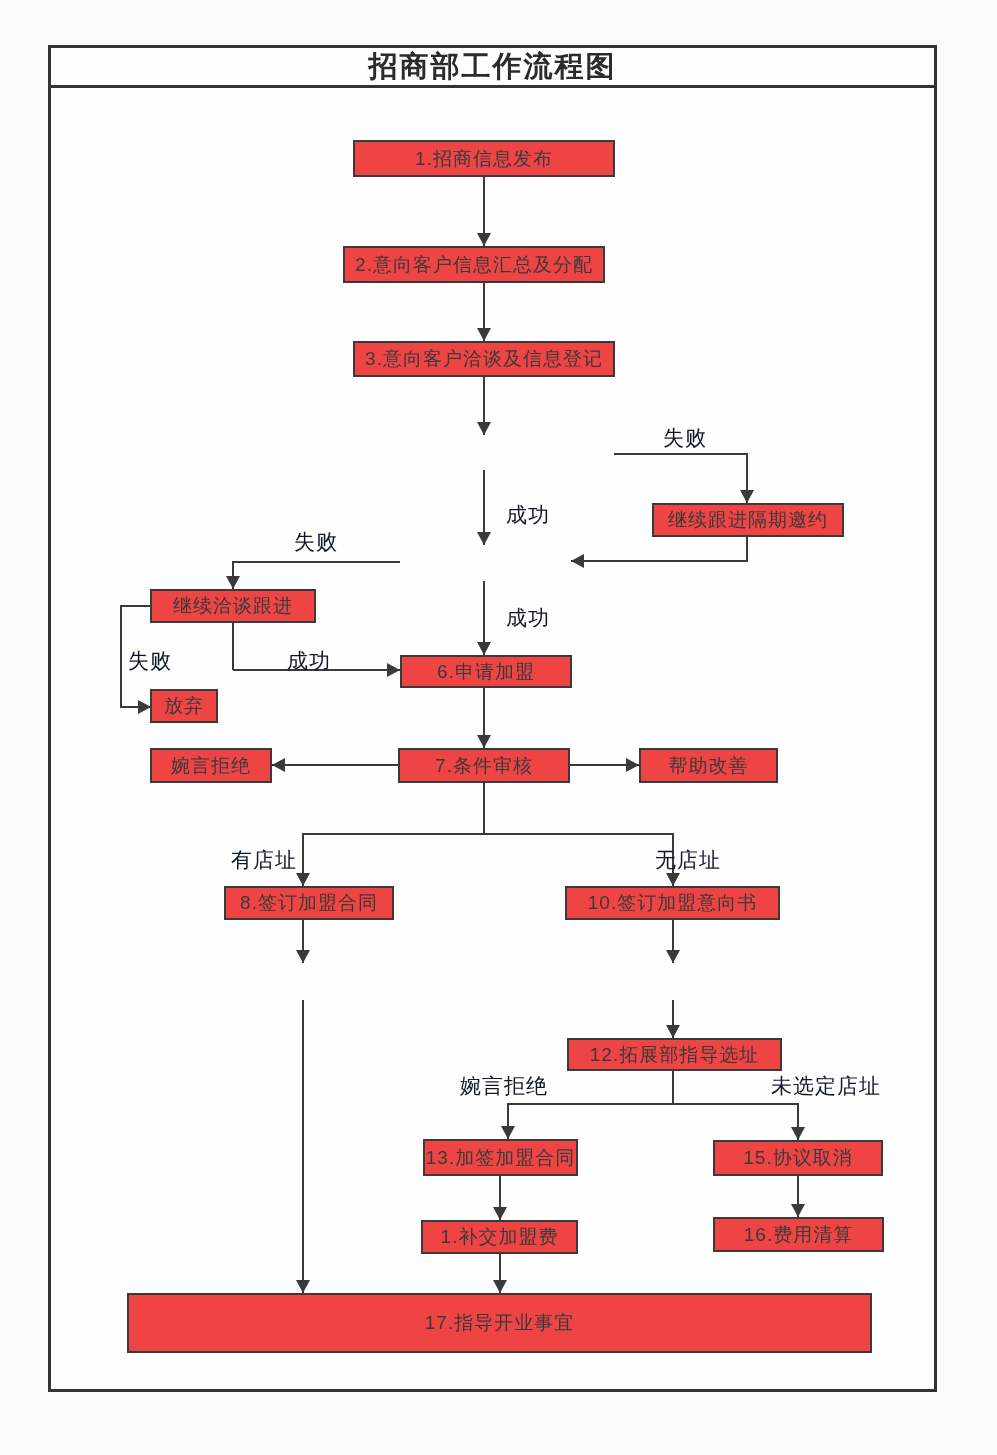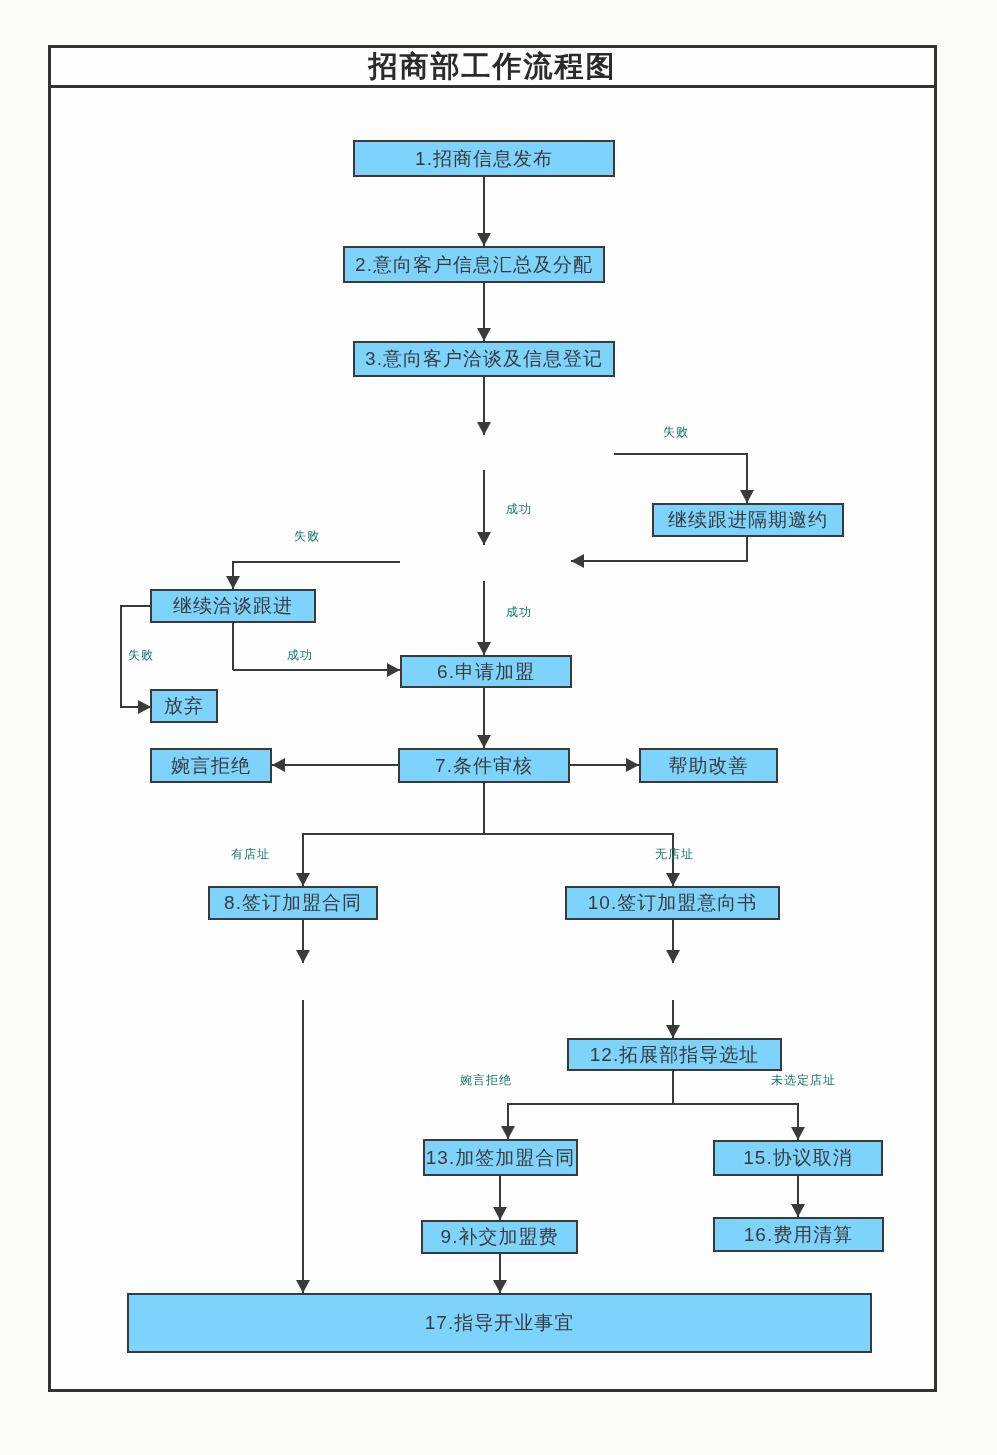--- a/index.html
+++ b/index.html
@@ -18,27 +18,27 @@
   .titlebar{
     position:absolute;left:48px;top:45px;width:889px;height:43px;
     border:3px solid #333333;border-bottom:3px solid #333333;
     box-sizing:border-box;
     display:flex;align-items:center;justify-content:center;
   }
   .titlebar h1{
     margin:0;font-size:29px;font-weight:bold;color:#2b2b2b;letter-spacing:2px;
   }
   .box{
-    position:absolute;background:#7dd3fc;border:2px solid #3a3a3a;
+    position:absolute;background:#ef4444;border:2px solid #3a3a3a;
     box-sizing:border-box;
     display:flex;align-items:center;justify-content:center;
     font-size:19px;color:#3a3a3a;white-space:nowrap;letter-spacing:1px;
   }
   .lbl{
-    position:absolute;font-size:12px;color:#0f766e;white-space:nowrap;letter-spacing:1px;
+    position:absolute;font-size:21px;color:#0f172a;white-space:nowrap;letter-spacing:1px;
   }
   .vl{position:absolute;width:2px;background:#3a3a3a;}
   .hl{position:absolute;height:2px;background:#3a3a3a;}
   .ad{position:absolute;width:0;height:0;
       border-left:7px solid transparent;border-right:7px solid transparent;
       border-top:13px solid #3a3a3a;}
   .al{position:absolute;width:0;height:0;
       border-top:7px solid transparent;border-bottom:7px solid transparent;
       border-right:13px solid #3a3a3a;}
   .ar{position:absolute;width:0;height:0;
@@ -149,22 +149,22 @@
   <div class="box" style="left:353px;top:140px;width:262px;height:37px">1.招商信息发布</div>
   <div class="box" style="left:343px;top:246px;width:262px;height:37px">2.意向客户信息汇总及分配</div>
   <div class="box" style="left:353px;top:341px;width:262px;height:36px">3.意向客户洽谈及信息登记</div>
   <div class="box" style="left:652px;top:503px;width:192px;height:34px">继续跟进隔期邀约</div>
   <div class="box" style="left:150px;top:589px;width:166px;height:34px">继续洽谈跟进</div>
   <div class="box" style="left:150px;top:689px;width:68px;height:34px">放弃</div>
   <div class="box" style="left:400px;top:655px;width:172px;height:33px">6.申请加盟</div>
   <div class="box" style="left:150px;top:748px;width:122px;height:35px">婉言拒绝</div>
   <div class="box" style="left:398px;top:748px;width:172px;height:35px">7.条件审核</div>
   <div class="box" style="left:639px;top:748px;width:139px;height:35px">帮助改善</div>
-  <div class="box" style="left:208px;top:886px;width:170px;height:34px">8.签订加盟合同</div>
+  <div class="box" style="left:224px;top:886px;width:170px;height:34px">8.签订加盟合同</div>
   <div class="box" style="left:565px;top:886px;width:215px;height:34px">10.签订加盟意向书</div>
   <div class="box" style="left:567px;top:1038px;width:215px;height:33px">12.拓展部指导选址</div>
   <div class="box" style="left:423px;top:1139px;width:155px;height:37px">13.加签加盟合同</div>
   <div class="box" style="left:713px;top:1140px;width:170px;height:36px">15.协议取消</div>
-  <div class="box" style="left:421px;top:1220px;width:157px;height:34px">9.补交加盟费</div>
+  <div class="box" style="left:421px;top:1220px;width:157px;height:34px">1.补交加盟费</div>
   <div class="box" style="left:713px;top:1217px;width:171px;height:35px">16.费用清算</div>
   <div class="box" style="left:127px;top:1293px;width:745px;height:60px">17.指导开业事宜</div>
 
 </div>
 
 </body></html>

